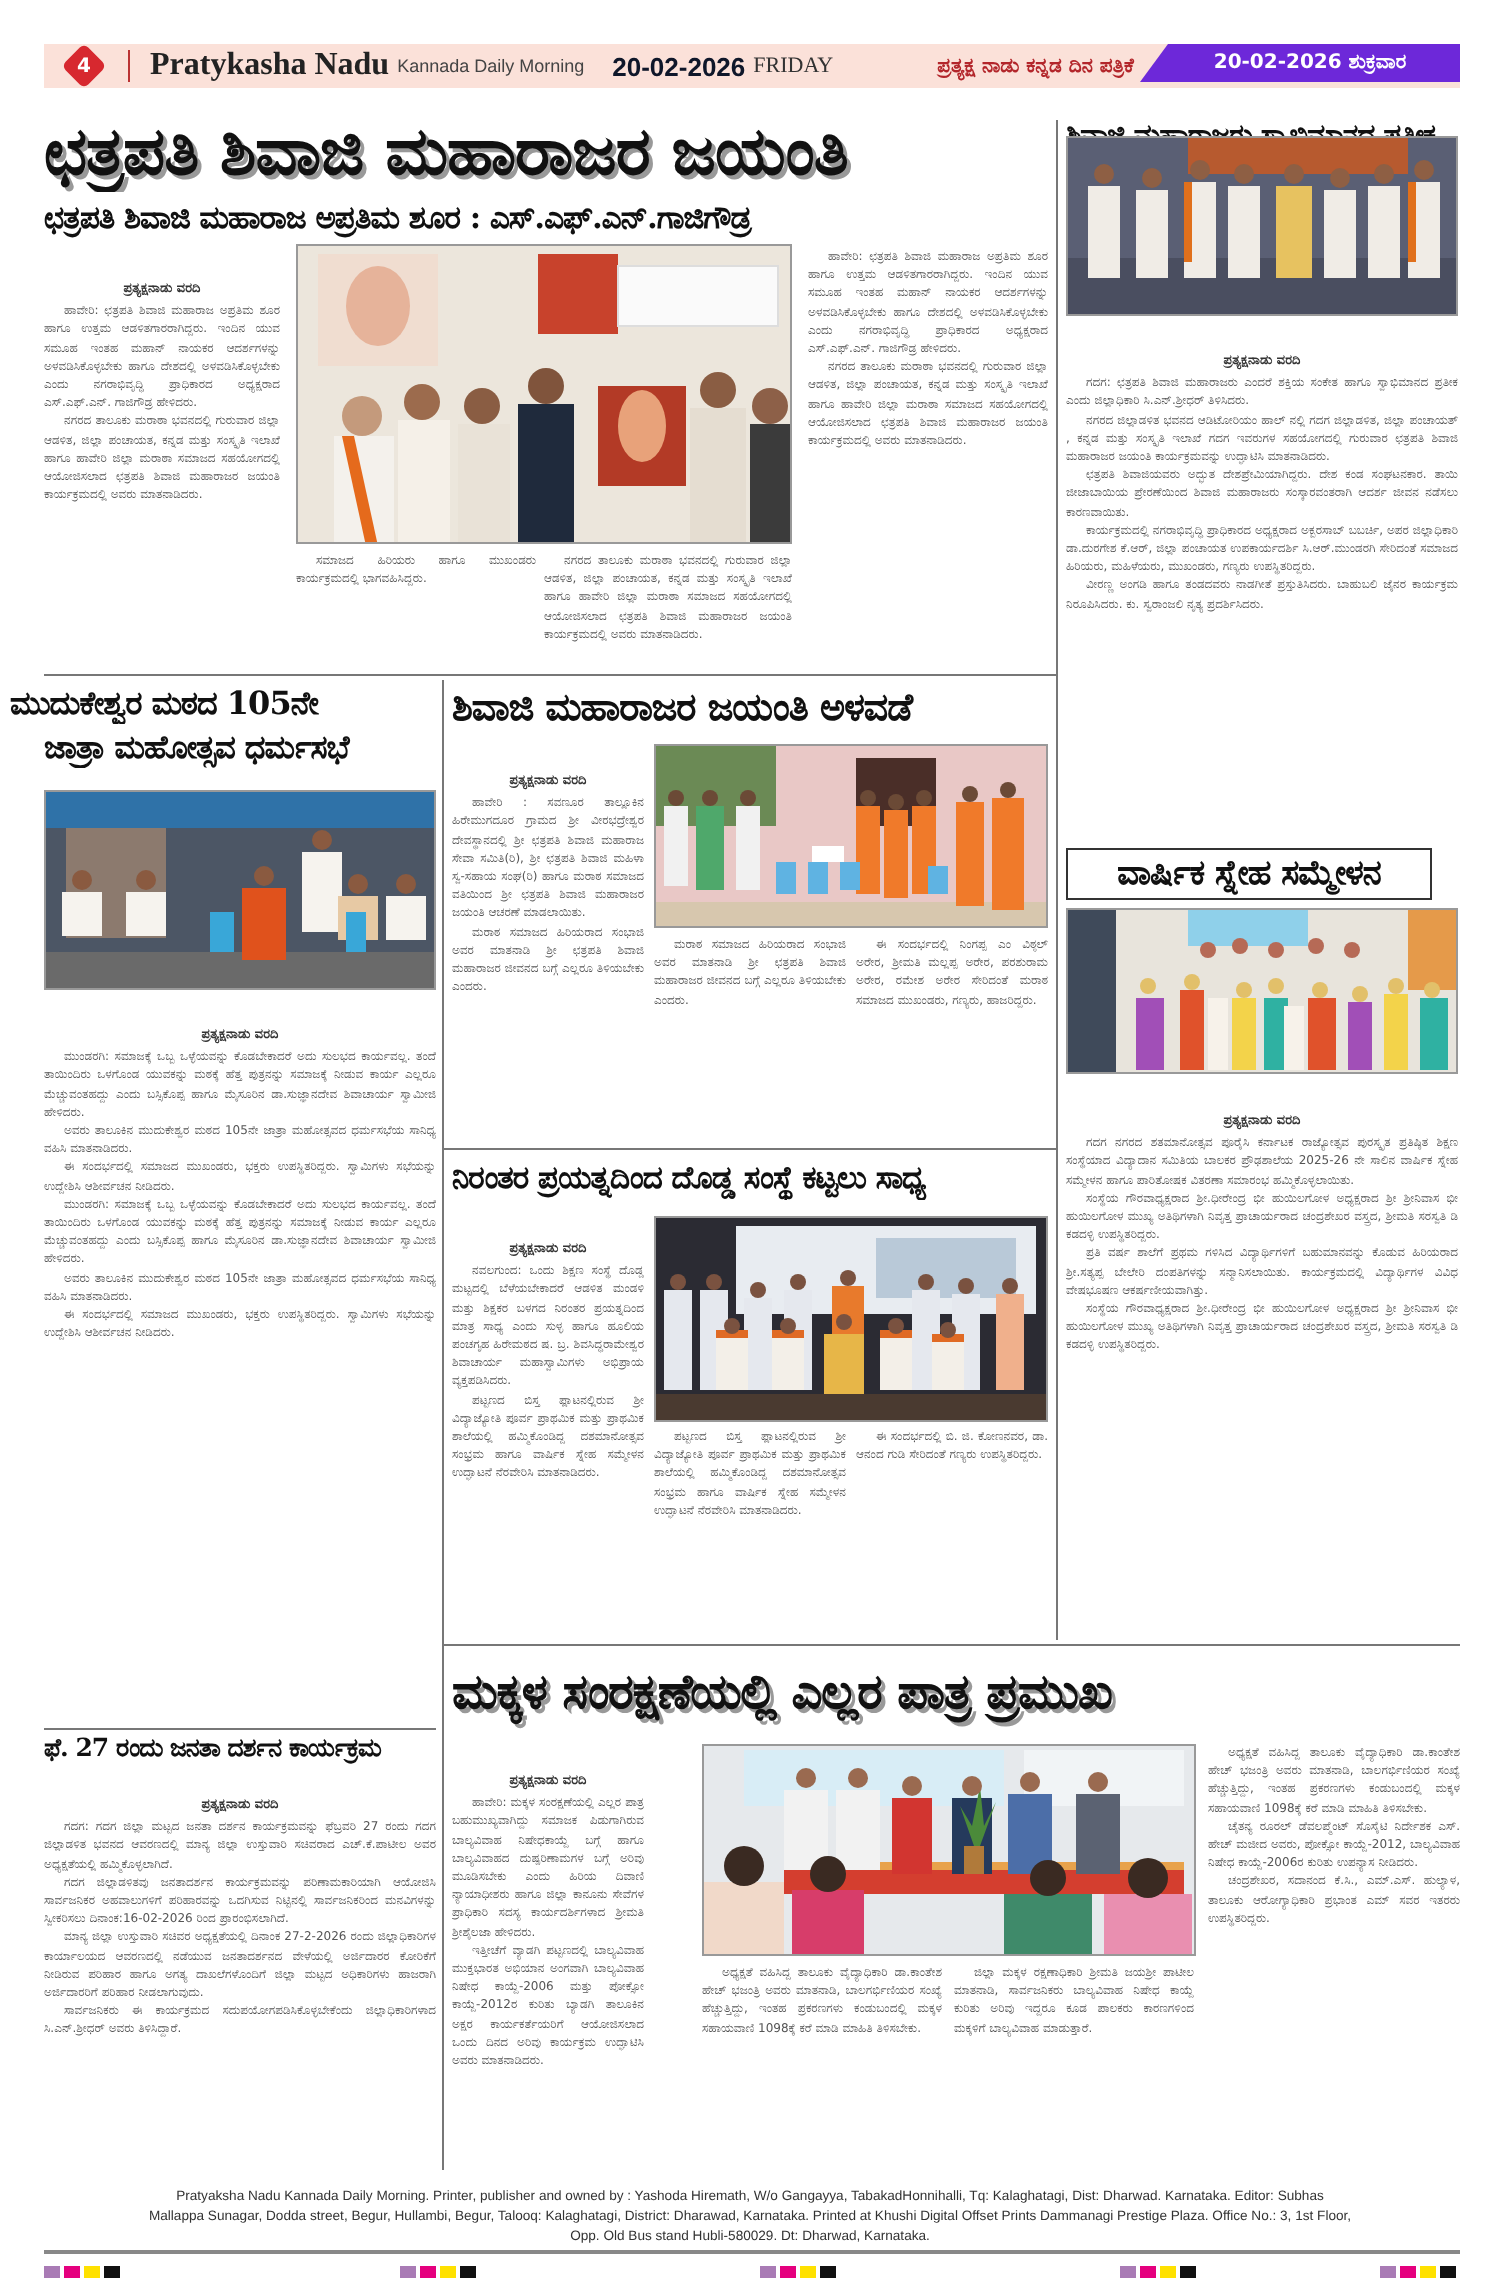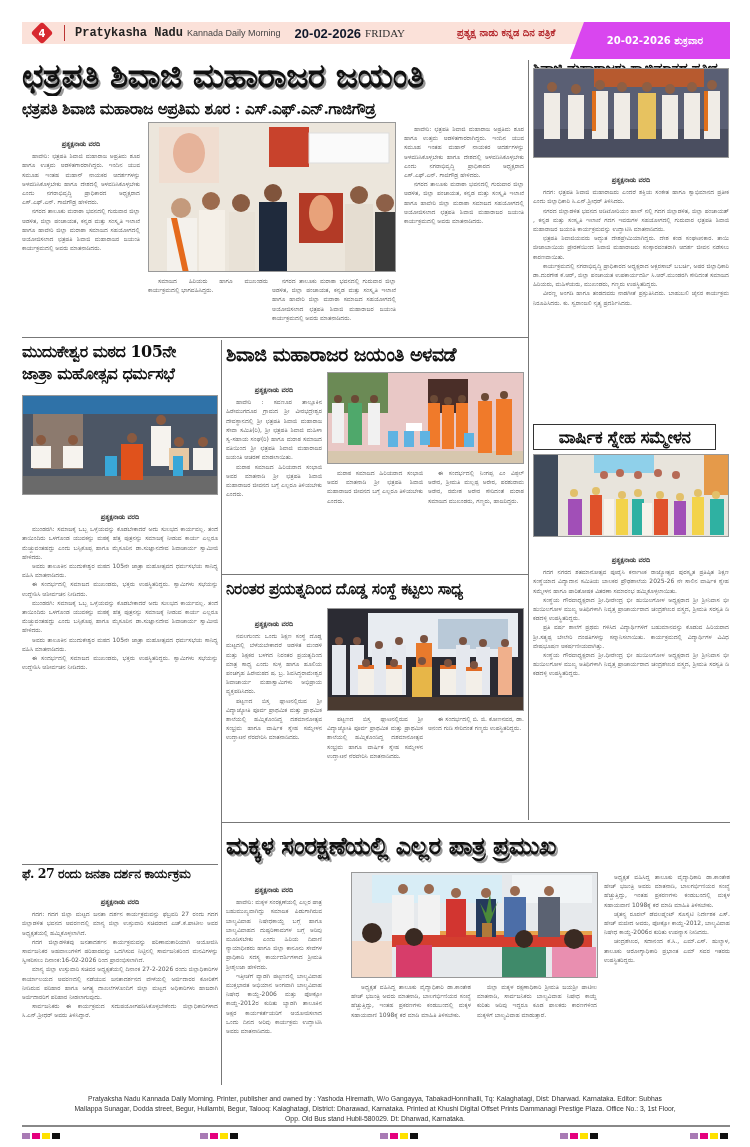--- a/index.html
+++ b/index.html
@@ -4,26 +4,26 @@
 <style>
   * { box-sizing: border-box; margin: 0; padding: 0; }
   html, body { width: 750px; height: 1147px; background: #ffffff; overflow: hidden; }
   body { font-family: "DejaVu Sans", sans-serif; color: #222; position: relative; }
 
   
   .hdr { position: absolute; left: 22px; top: 22px; width: 708px; height: 22px; background: #fbe1d9; display: flex; align-items: center; }
   .pg-badge { width: 16px; height: 16px; margin-left: 12px; transform: rotate(45deg); background: #d7282f; border-radius: 3px; display: flex; align-items: center; justify-content: center; }
   .pg-badge span { transform: rotate(-45deg); color: #fff; font-size: 10px; font-weight: bold; }
   .hdr-sep { width: 1px; height: 16px; background: #b33; margin: 0 10px 0 14px; }
-  .hdr-title { font-family: Liberation Mono, monospace; font-weight: bold; font-size: 12px; color: #222; }
+  .hdr-title { font-family: Liberation Serif, serif; font-weight: bold; font-size: 16px; color: #222; }
   .hdr-sub { font-family: "Liberation Sans", sans-serif; font-size: 9px; color: #444; margin-left: 4px; }
   .hdr-date { font-family: "Liberation Sans", sans-serif; font-weight: bold; font-size: 13px; color: #0f172a; margin-left: 14px; }
   .hdr-day { font-family: Liberation Serif, serif; font-size: 11px; color: #333; margin-left: 4px; }
   .hdr-kn { font-size: 10px; font-weight: bold; color: #b3262b; margin-left: 52px; }
-  .hdr-red { position: absolute; right: 0; top: 0; height: 37px; width: 160px; background: #d946ef; clip-path: polygon(14px 0, 100% 0, 100% 100%, 0 100%); color: #fff; font-size: 10px; font-weight: bold; display: flex; align-items: center; justify-content: center; padding-left: 10px; }
+  .hdr-red { position: absolute; right: 0; top: 0; height: 19px; width: 160px; background: #6d28d9; clip-path: polygon(14px 0, 100% 0, 100% 100%, 0 100%); color: #fff; font-size: 10px; font-weight: bold; display: flex; align-items: center; justify-content: center; padding-left: 10px; }
 
   .kn-head { font-family: "DejaVu Serif", serif; font-weight: bold; color: #111; letter-spacing: -0.5px; white-space: nowrap; overflow: hidden; }
 
   .col-text { font-size: 6px; line-height: 9.2px; color: #555; text-align: justify; overflow: hidden; }
   .col-text p { text-indent: 10px; }
   .byline { font-size: 6.5px; font-weight: bold; color: #333; text-align: center; margin: 16px 0 2px; }
 
   .photo { position: absolute; overflow: hidden; border: 1px solid #999; }
   .vline { position: absolute; width: 1px; background: #777; }
   .hline { position: absolute; height: 1px; background: #777; }
@@ -131,21 +131,21 @@
   <div class="byline">ಪ್ರತ್ಯಕ್ಷನಾಡು ವರದಿ</div>
   <p>ಗದಗ: ಛತ್ರಪತಿ ಶಿವಾಜಿ ಮಹಾರಾಜರು ಎಂದರೆ ಶಕ್ತಿಯ ಸಂಕೇತ ಹಾಗೂ ಸ್ವಾಭಿಮಾನದ ಪ್ರತೀಕ ಎಂದು ಜಿಲ್ಲಾಧಿಕಾರಿ ಸಿ.ಎನ್.ಶ್ರೀಧರ್ ತಿಳಿಸಿದರು.</p>
   <p>ನಗರದ ಜಿಲ್ಲಾಡಳಿತ ಭವನದ ಆಡಿಟೋರಿಯಂ ಹಾಲ್ ನಲ್ಲಿ ಗದಗ ಜಿಲ್ಲಾಡಳಿತ, ಜಿಲ್ಲಾ ಪಂಚಾಯತ್ , ಕನ್ನಡ ಮತ್ತು ಸಂಸ್ಕೃತಿ ಇಲಾಖೆ ಗದಗ ಇವರುಗಳ ಸಹಯೋಗದಲ್ಲಿ ಗುರುವಾರ ಛತ್ರಪತಿ ಶಿವಾಜಿ ಮಹಾರಾಜರ ಜಯಂತಿ ಕಾರ್ಯಕ್ರಮವನ್ನು ಉದ್ಘಾಟಿಸಿ ಮಾತನಾಡಿದರು.</p>
   <p>ಛತ್ರಪತಿ ಶಿವಾಜಿಯವರು ಅದ್ಭುತ ದೇಶಪ್ರೇಮಿಯಾಗಿದ್ದರು. ದೇಶ ಕಂಡ ಸಂಘಟನಕಾರ. ತಾಯಿ ಜೀಜಾಬಾಯಿಯ ಪ್ರೇರಣೆಯಿಂದ ಶಿವಾಜಿ ಮಹಾರಾಜರು ಸಂಸ್ಕಾರವಂತರಾಗಿ ಆದರ್ಶ ಜೀವನ ನಡೆಸಲು ಕಾರಣವಾಯಿತು.</p>
   <p>ಕಾರ್ಯಕ್ರಮದಲ್ಲಿ ನಗರಾಭಿವೃದ್ಧಿ ಪ್ರಾಧಿಕಾರದ ಅಧ್ಯಕ್ಷರಾದ ಅಕ್ಬರಸಾಬ್ ಬಬರ್ಚಿ, ಅಪರ ಜಿಲ್ಲಾಧಿಕಾರಿ ಡಾ.ದುರಗೇಶ ಕೆ.ಆರ್, ಜಿಲ್ಲಾ ಪಂಚಾಯತ ಉಪಕಾರ್ಯದರ್ಶಿ ಸಿ.ಆರ್.ಮುಂಡರಗಿ ಸೇರಿದಂತೆ ಸಮಾಜದ ಹಿರಿಯರು, ಮಹಿಳೆಯರು, ಮುಖಂಡರು, ಗಣ್ಯರು ಉಪಸ್ಥಿತರಿದ್ದರು.</p>
   <p>ವೀರಣ್ಣ ಅಂಗಡಿ ಹಾಗೂ ತಂಡದವರು ನಾಡಗೀತೆ ಪ್ರಸ್ತುತಿಸಿದರು. ಬಾಹುಬಲಿ ಜೈನರ ಕಾರ್ಯಕ್ರಮ ನಿರೂಪಿಸಿದರು. ಕು. ಸ್ವರಾಂಜಲಿ ನೃತ್ಯ ಪ್ರದರ್ಶಿಸಿದರು.</p>
 </div>
 
 <div class="hline" style="left:22px;top:337px;width:506px;"></div>
 
-<div class="kn-head" style="position:absolute;left:22px;top:342px;width:196px;font-size:16px;line-height:20px;">ಮುದುಕೇಶ್ವರ ಮಠದ 105ನೇ</div>
+<div class="kn-head" style="position:absolute;left:5px;top:342px;width:196px;font-size:16px;line-height:20px;">ಮುದುಕೇಶ್ವರ ಮಠದ 105ನೇ</div>
 <div class="kn-head" style="position:absolute;left:22px;top:364px;width:196px;font-size:16px;line-height:20px;">ಜಾತ್ರಾ ಮಹೋತ್ಸವ ಧರ್ಮಸಭೆ</div>
 <div class="photo" style="left:22px;top:395px;width:196px;height:100px;">
   <svg width="196" height="100" viewBox="0 0 196 100">
     <rect width="196" height="100" fill="#4c5665"></rect>
     <rect x="0" y="0" width="196" height="18" fill="#2f72a8"></rect>
     <rect x="10" y="18" width="50" height="55" fill="#8c7a6e"></rect>
     <rect x="0" y="80" width="196" height="20" fill="#6a6a6a"></rect>
     <g fill="#f6f3ee">
         <rect x="8" y="50" width="20" height="22"></rect>
         <rect x="40" y="50" width="20" height="22"></rect>

